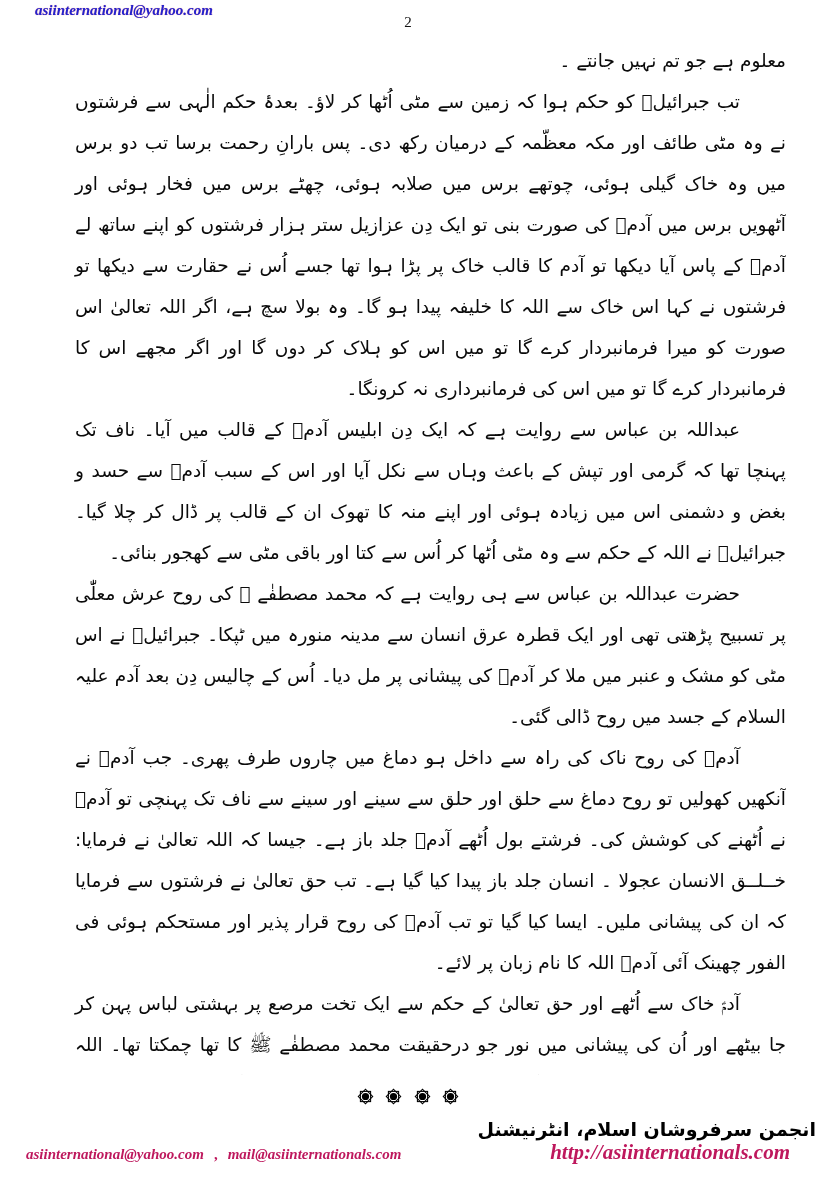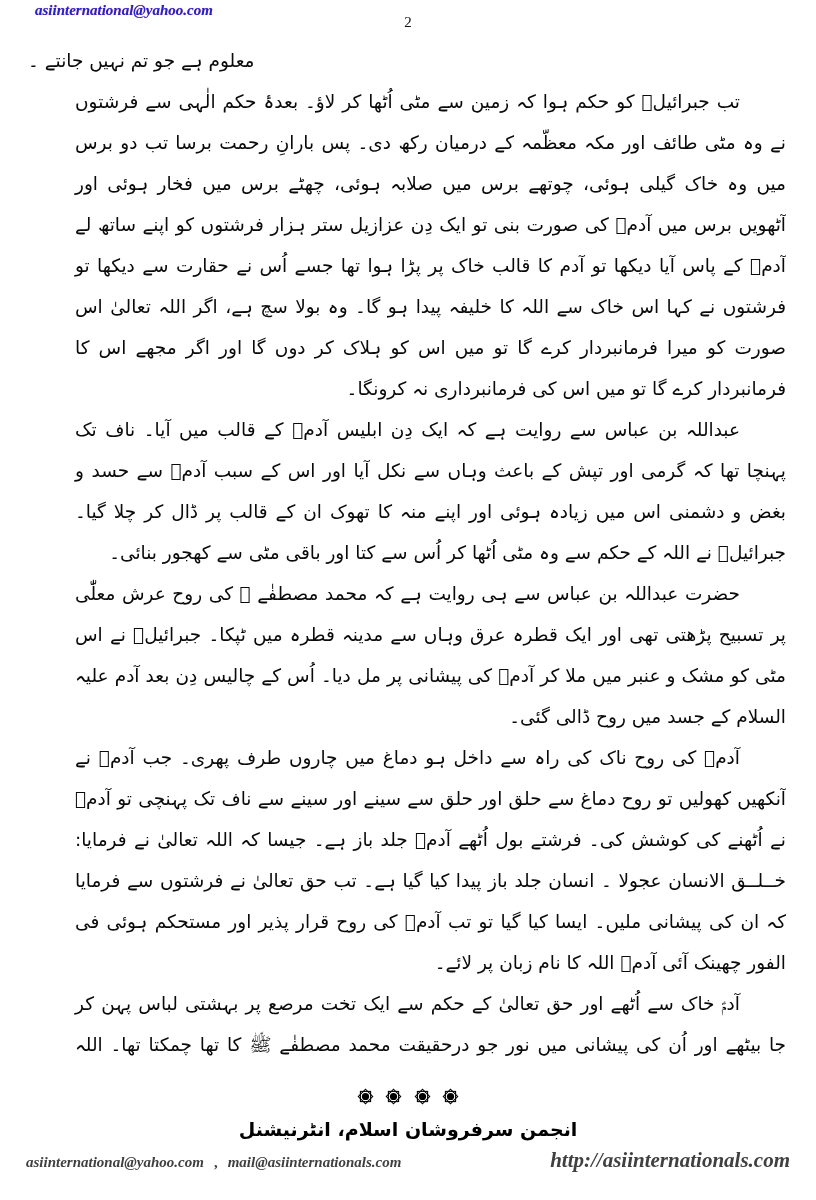--- a/index.html
+++ b/index.html
@@ -21,51 +21,51 @@
   
   .content{
     position:absolute;top:40px;left:28px;right:30px;max-height:1035px;overflow:hidden;
     direction:rtl;unicode-bidi:embed;
     font-family:"DejaVu Sans",sans-serif;
     font-size:18.5px;line-height:41px;color:#0a0a0a;
     text-align:justify;
   }
   .para{margin:0;}
   .para.indent{text-indent:46px;margin-left:47px;}
-  .para.short{text-align:left;}
+  .para.short{text-align:right;}
   
   .bottom{position:absolute;top:1084px;left:0;right:0;}
   .ornaments{text-align:center;height:24px;line-height:24px;}
   .ornaments svg{margin:0 3px;vertical-align:middle;}
   .org-line{
-    margin-top:10px;text-align:center;direction:rtl;
+    margin-top:10px;direction:rtl;
     font-family:"DejaVu Sans",sans-serif;font-weight:bold;
     font-size:19px;color:#000;
   }
   .footer-row{
-    margin-top:8px;padding:0 26px 0 26px;
+    padding:0 26px 0 26px;
     display:flex;justify-content:space-between;align-items:baseline;
     font-family:"Liberation Serif","DejaVu Serif",serif;
-    font-style:italic;font-weight:bold;color:#404040;
+    font-style:italic;font-weight:bold;color:#be185d;
   }
   .footer-left{font-size:15px;}
   .footer-left .comma{margin:0 10px;font-style:normal;}
   .footer-site{font-size:21px;font-family:Liberation Serif, serif;}
 </style>
 </head>
 <body>
 
 <div class="hdr-email">asiinternational@yahoo.com</div>
 <div class="page-num">2</div>
 
 <div class="content">
   <p class="para short">معلوم ہے جو تم نہیں جانتے ۔</p>
   <p class="para indent">تب جبرائیلؑ کو حکم ہوا کہ زمین سے مٹی اُٹھا کر لاؤ۔ بعدۂ حکم الٰہی سے فرشتوں نے وہ مٹی طائف اور مکہ معظّمہ کے درمیان رکھ دی۔ پس بارانِ رحمت برسا تب دو برس میں وہ خاک گیلی ہوئی، چوتھے برس میں صلابہ ہوئی، چھٹے برس میں فخار ہوئی اور آٹھویں برس میں آدمؑ کی صورت بنی تو ایک دِن عزازیل ستر ہزار فرشتوں کو اپنے ساتھ لے آدمؑ کے پاس آیا دیکھا تو آدم کا قالب خاک پر پڑا ہوا تھا جسے اُس نے حقارت سے دیکھا تو فرشتوں نے کہا اس خاک سے اللہ کا خلیفہ پیدا ہو گا۔ وہ بولا سچ ہے، اگر اللہ تعالیٰ اس صورت کو میرا فرمانبردار کرے گا تو میں اس کو ہلاک کر دوں گا اور اگر مجھے اس کا فرمانبردار کرے گا تو میں اس کی فرمانبرداری نہ کرونگا۔</p>
   <p class="para indent">عبداللہ بن عباس سے روایت ہے کہ ایک دِن ابلیس آدمؑ کے قالب میں آیا۔ ناف تک پہنچا تھا کہ گرمی اور تپش کے باعث وہاں سے نکل آیا اور اس کے سبب آدمؑ سے حسد و بغض و دشمنی اس میں زیادہ ہوئی اور اپنے منہ کا تھوک ان کے قالب پر ڈال کر چلا گیا۔ جبرائیلؑ نے اللہ کے حکم سے وہ مٹی اُٹھا کر اُس سے کتا اور باقی مٹی سے کھجور بنائی۔</p>
-  <p class="para indent">حضرت عبداللہ بن عباس سے ہی روایت ہے کہ محمد مصطفٰے ﷺ کی روح عرش معلّٰی پر تسبیح پڑھتی تھی اور ایک قطرہ عرق وہاں سے مدینہ قطرہ میں ٹپکا۔ جبرائیلؑ نے اس مٹی کو مشک و عنبر میں ملا کر آدمؑ کی پیشانی پر مل دیا۔ اُس کے چالیس دِن بعد آدم علیہ السلام کے جسد میں روح ڈالی گئی۔</p>
+  <p class="para indent">حضرت عبداللہ بن عباس سے ہی روایت ہے کہ محمد مصطفٰے ﷺ کی روح عرش معلّٰی پر تسبیح پڑھتی تھی اور ایک قطرہ عرق انسان سے مدینہ منورہ میں ٹپکا۔ جبرائیلؑ نے اس مٹی کو مشک و عنبر میں ملا کر آدمؑ کی پیشانی پر مل دیا۔ اُس کے چالیس دِن بعد آدم علیہ السلام کے جسد میں روح ڈالی گئی۔</p>
   <p class="para indent">آدمؑ کی روح ناک کی راہ سے داخل ہو دماغ میں چاروں طرف پھری۔ جب آدمؑ نے آنکھیں کھولیں تو روح دماغ سے حلق اور حلق سے سینے اور سینے سے ناف تک پہنچی تو آدمؑ نے اُٹھنے کی کوشش کی۔ فرشتے بول اُٹھے آدمؑ جلد باز ہے۔ جیسا کہ اللہ تعالیٰ نے فرمایا: خــلــق الانسان عجولا ۔ انسان جلد باز پیدا کیا گیا ہے۔ تب حق تعالیٰ نے فرشتوں سے فرمایا کہ ان کی پیشانی ملیں۔ ایسا کیا گیا تو تب آدمؑ کی روح قرار پذیر اور مستحکم ہوئی فی الفور چھینک آئی آدمؑ اللہ کا نام زبان پر لائے۔</p>
   <p class="para indent">آدمؑ خاک سے اُٹھے اور حق تعالیٰ کے حکم سے ایک تخت مرصع پر بہشتی لباس پہن کر جا بیٹھے اور اُن کی پیشانی میں نور جو درحقیقت محمد مصطفٰے ﷺ کا تھا چمکتا تھا۔ اللہ تعالیٰ نے حکم دیا کہ تمام ملائک آدم کو سجدہ کریں۔ سب فرشتوں نے آدم کو سجدہ کیا مگر ابلیس نے نہ کیا۔ فرشتوں نے سر اُٹھایا تو وہاں ابلیس کو کھڑا ہوا دیکھا اور جان لیا کہ وہ ابلیس ہے جس نے سجدہ نہ کیا۔ فرشتوں نے تب دوسری مرتبہ سجدہ کیا اور یہ سجدہ شکرانے کا تھا۔ رب العالمین نے عزازیل سے فرمایا: تجھ کو اس کے آگے سجدہ کرنے میں کیا رکاوٹ تھی جسے میں نے بنایا؟ وہ بولا: میں اس سے بہتر ہوں کہ مجھ تو نے آگ سے بنایا اور اس کو مٹی سے۔ حق تعالیٰ نے فرمایا: یہاں سے نکل جا کہ تو مردود ہوا اور تجھ کو میری لعنت ہے قیامت کے دِن تک۔''</p>
 
 </div>
 
 <div class="bottom">
   <div class="ornaments">
     <span><svg width="17" height="17" viewBox="0 0 16 16">
           <rect x="3.2" y="3.2" width="9.6" height="9.6" fill="none" stroke="#000" stroke-width="1"></rect>
           <rect x="3.2" y="3.2" width="9.6" height="9.6" fill="none" stroke="#000" stroke-width="1" transform="rotate(45 8 8)"></rect>

